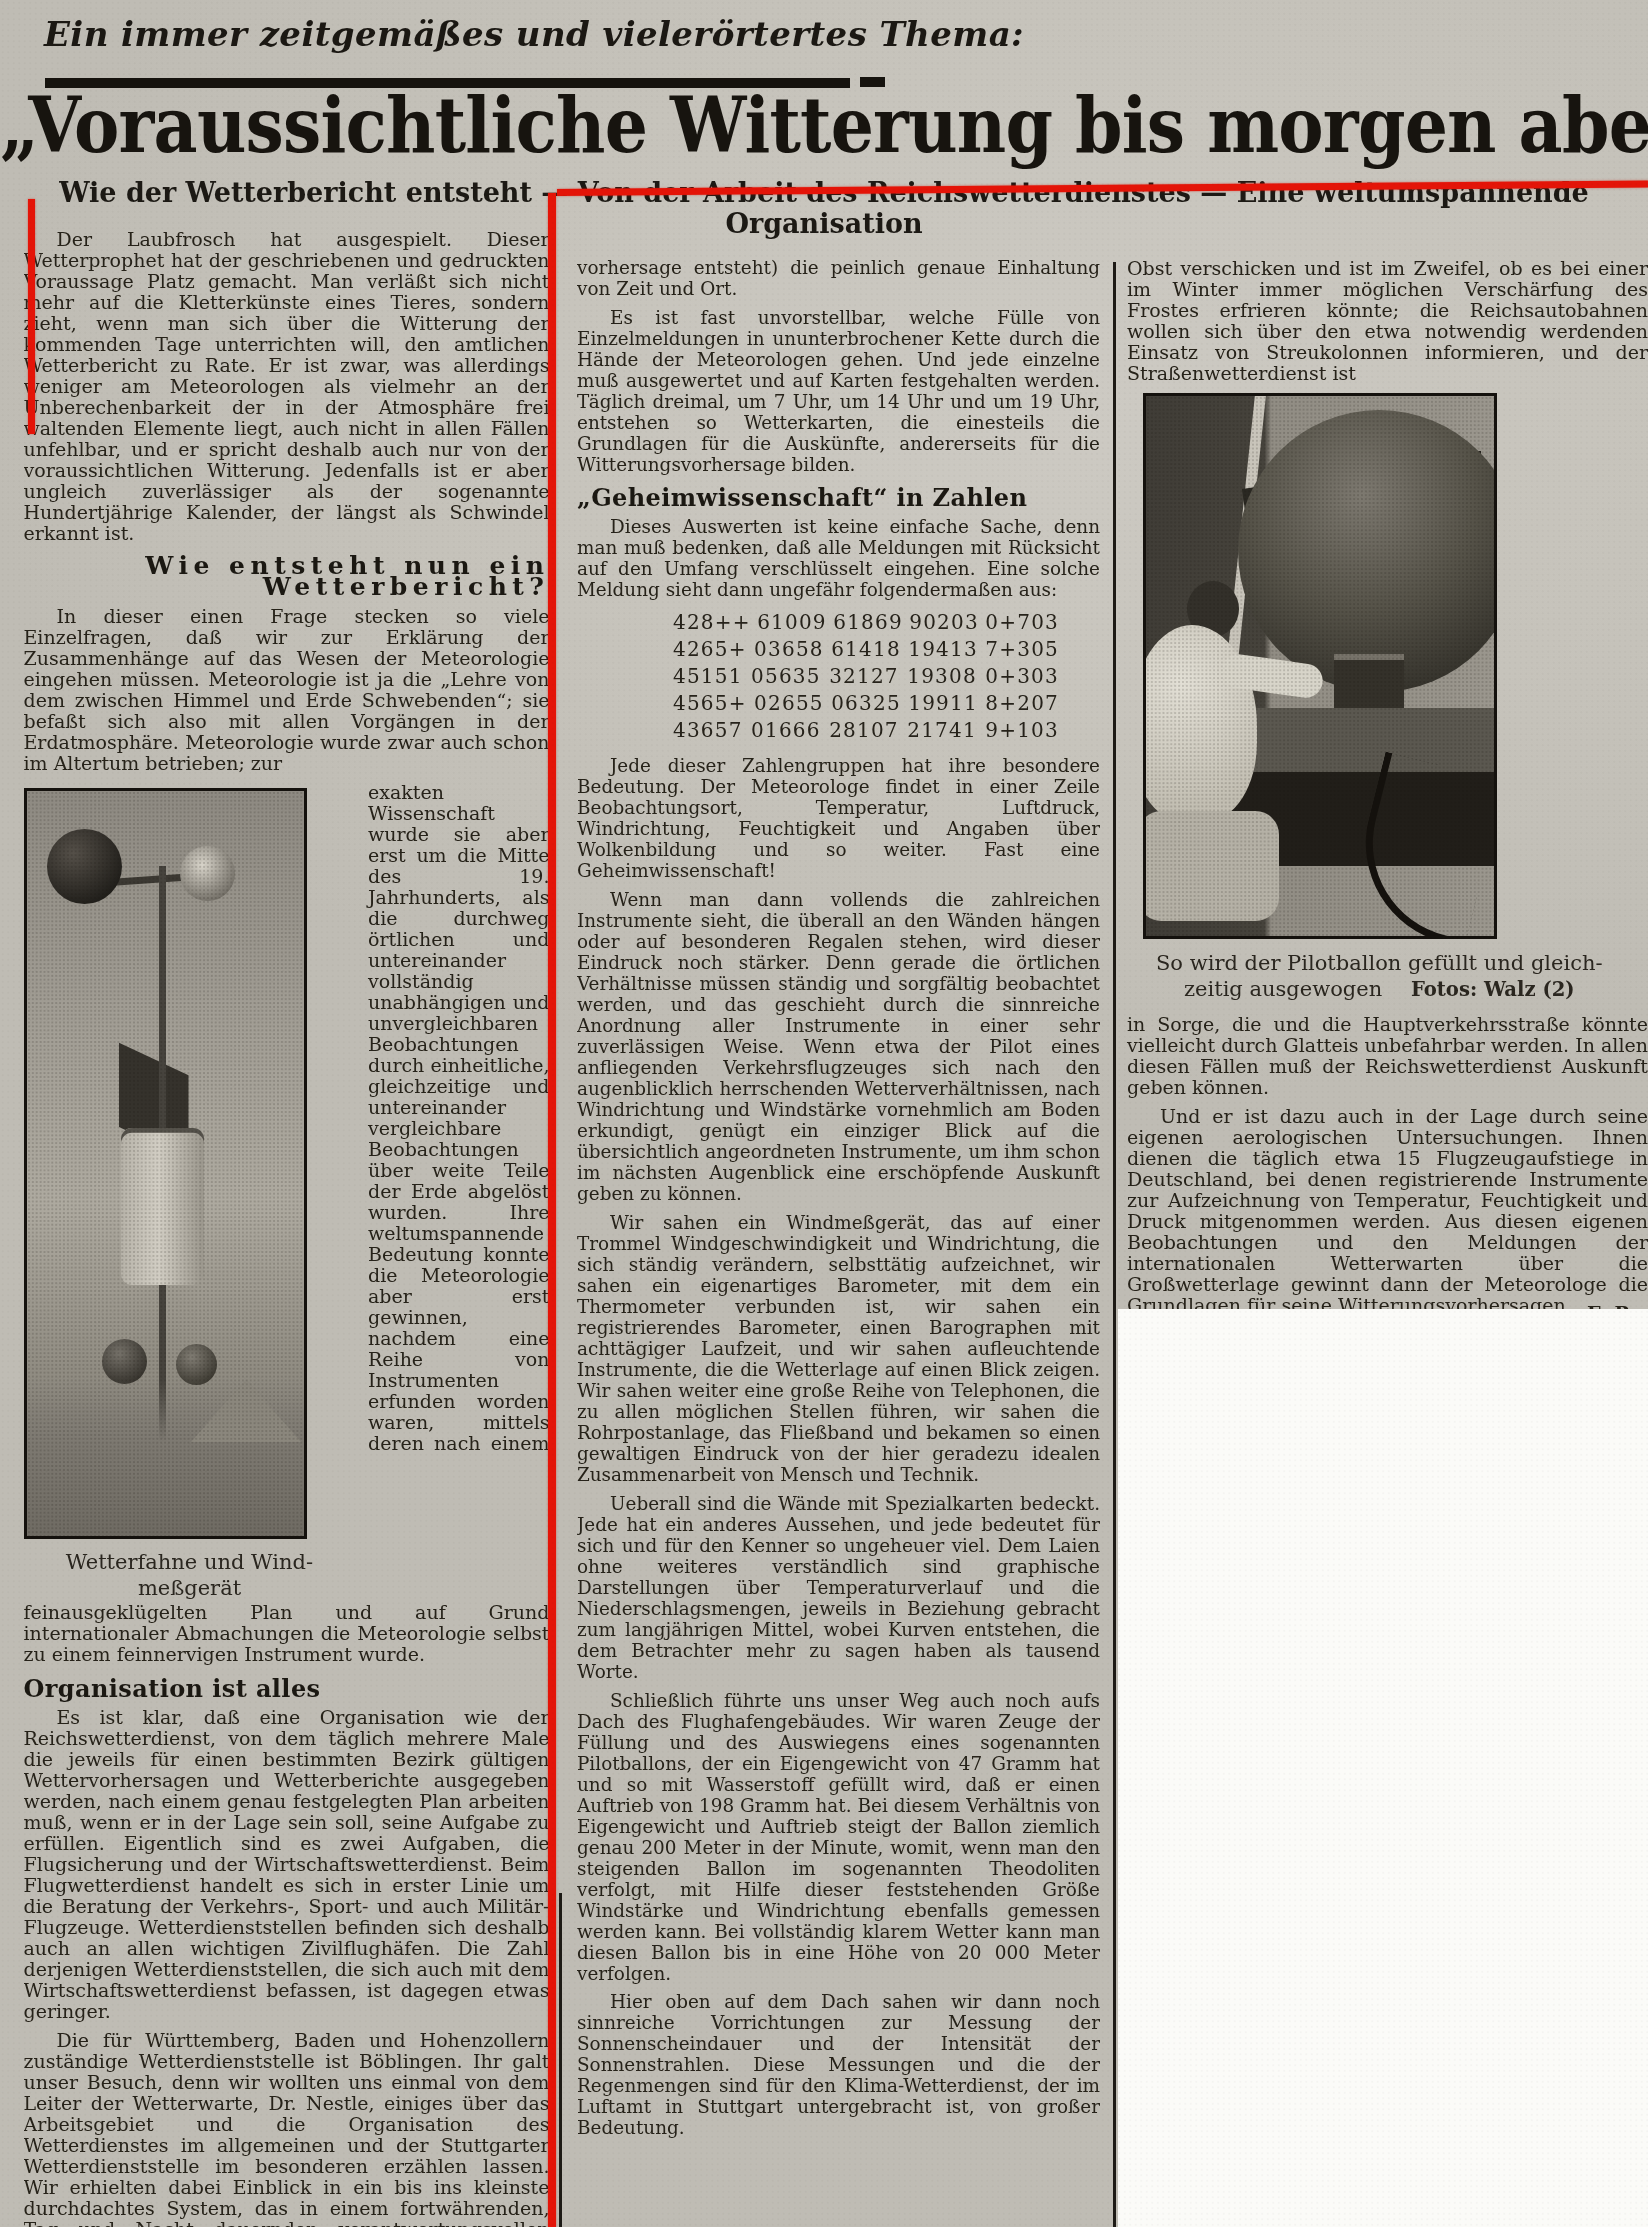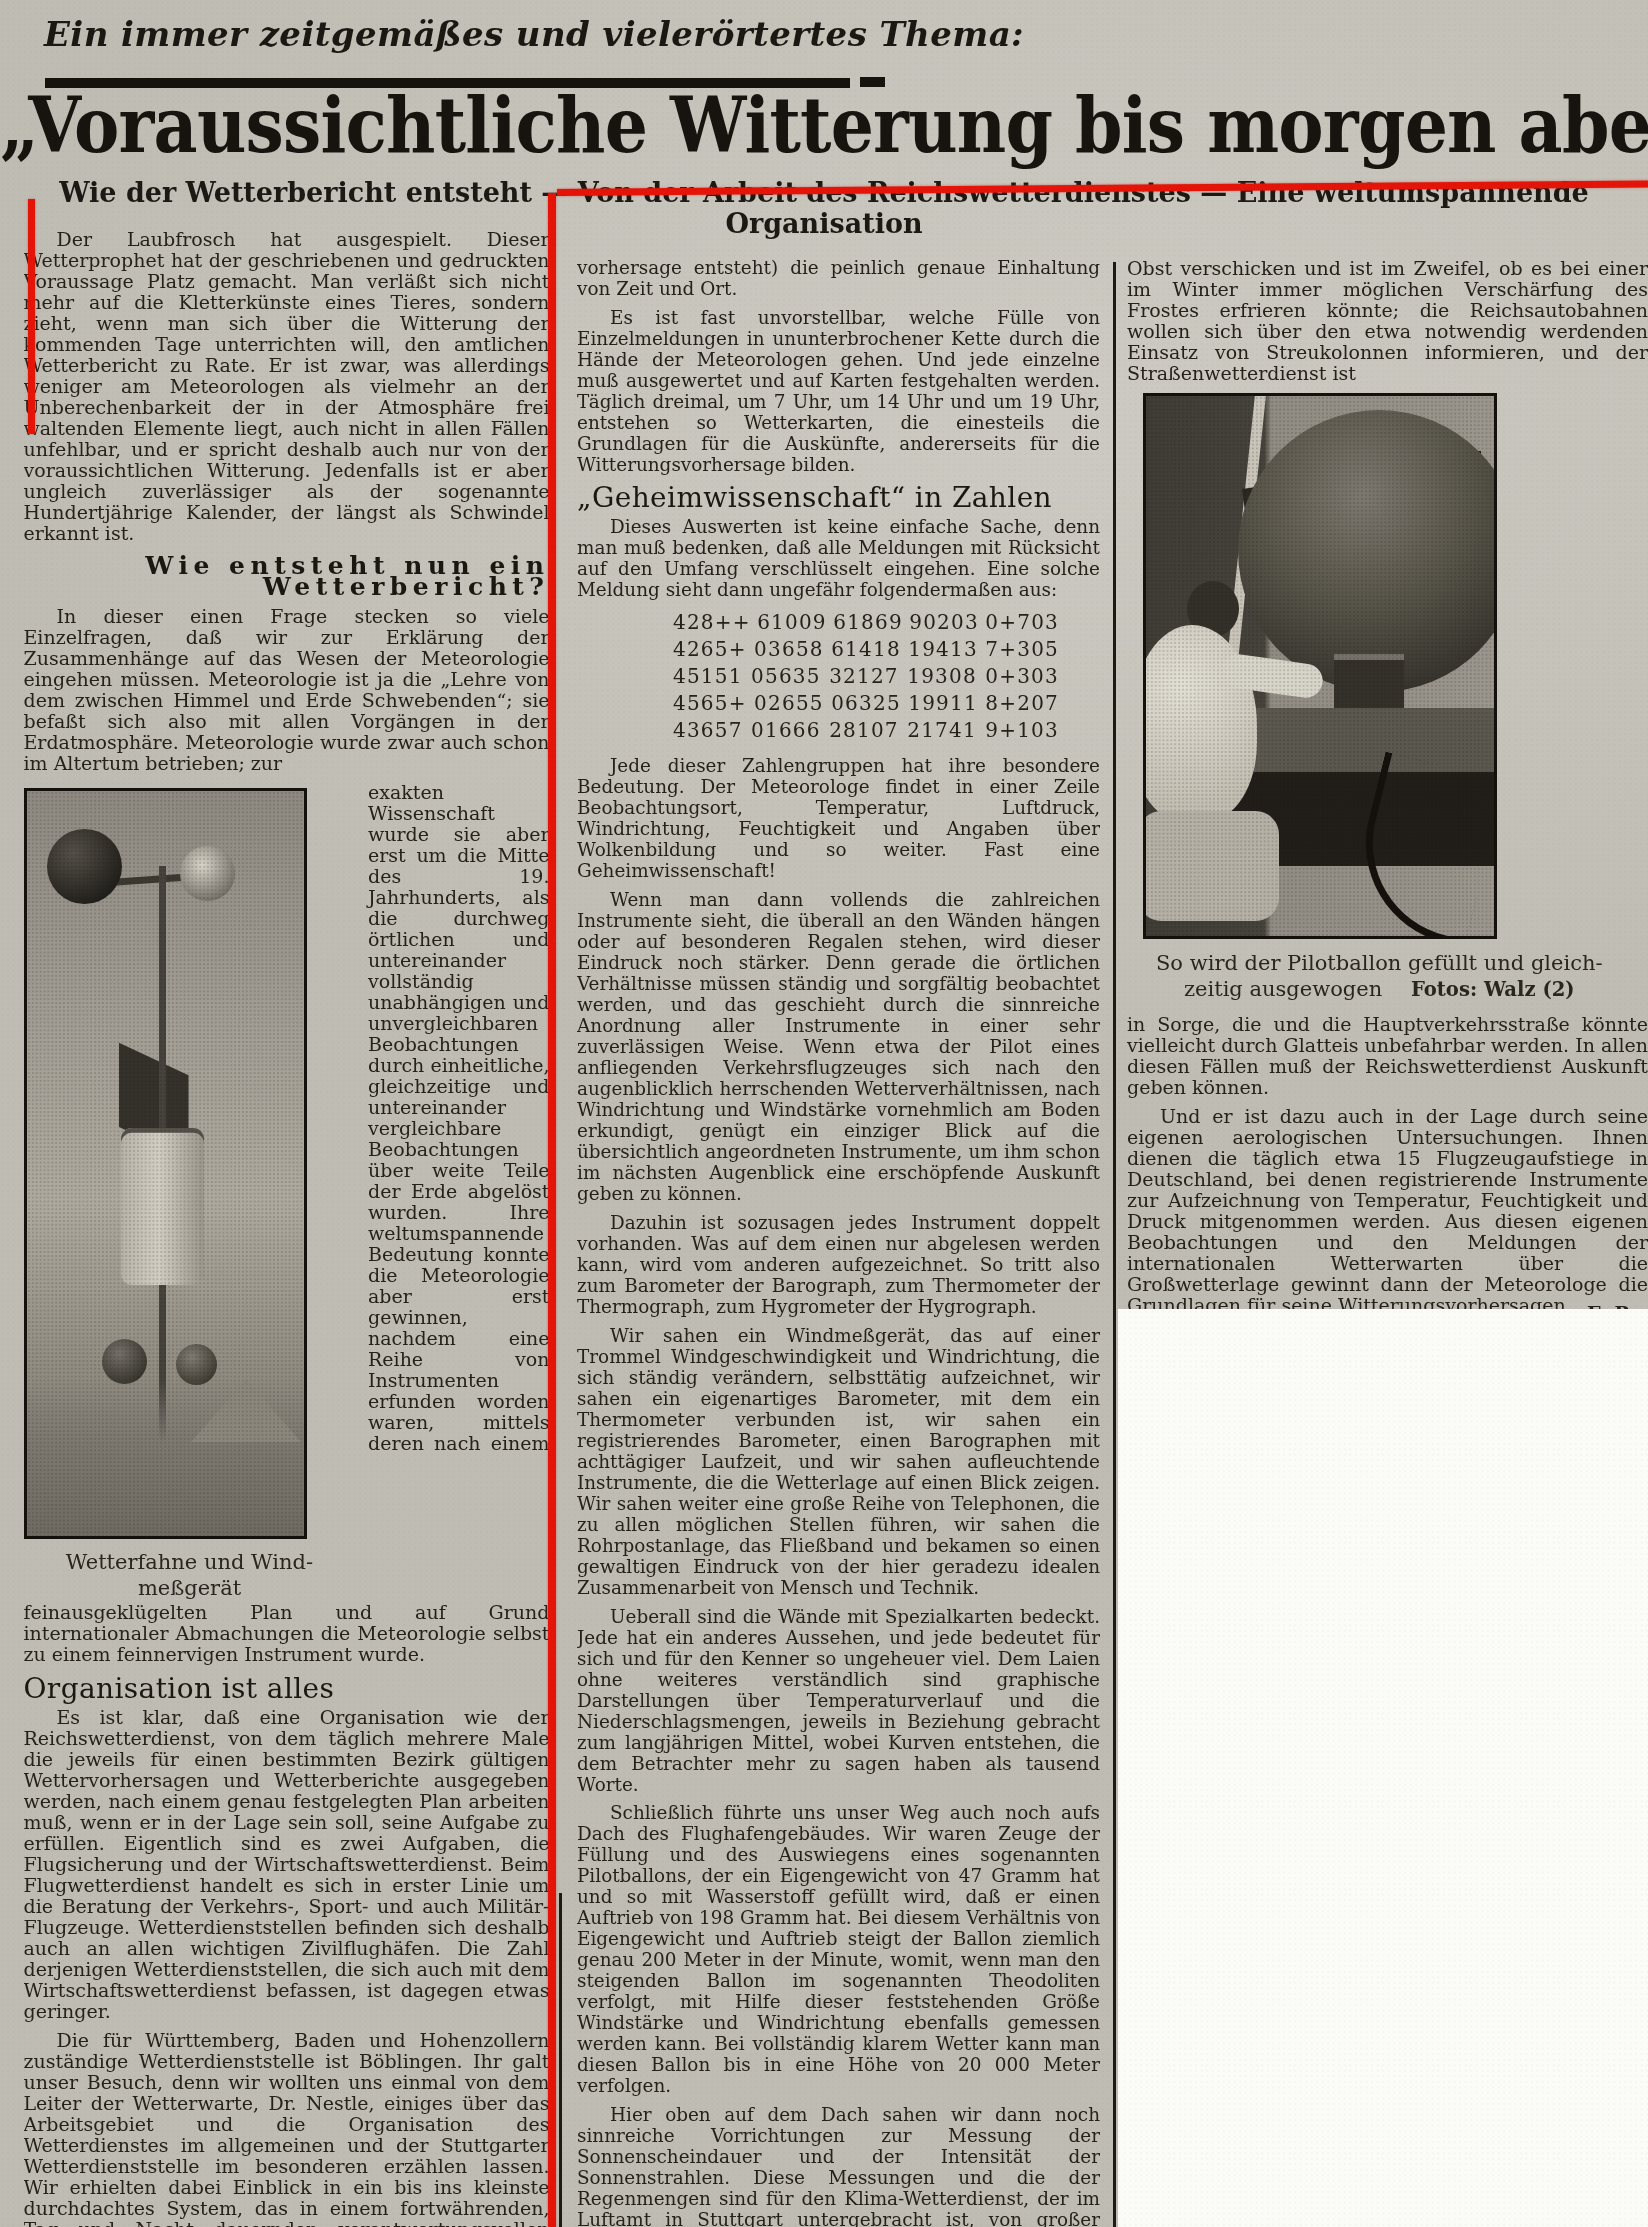--- a/index.html
+++ b/index.html
@@ -23,21 +23,21 @@
     font-weight:700;font-size:27px;color:#1c1914;}
   
   .col{position:absolute;text-align:justify;color:#262219;}
   .col1{left:23.5px;top:229px;width:526px;height:1999px;overflow:hidden;font-size:19px;line-height:21px;}
   .col2{left:577px;top:257px;width:523px;height:1971px;overflow:hidden;font-size:18.4px;line-height:21px;}
   .col3{left:1127px;top:258px;width:521px;font-size:19px;line-height:21px;}
   .col p{margin:0 0 7.8px;text-indent:33px;}
   .col p.noindent{text-indent:0;}
   .subhd-sperr{font-weight:700;font-size:25px;letter-spacing:5.5px;text-align:right;
     margin:11px 0 9.4px;text-indent:0;color:#1b1812;}
-  .subhd{font-weight:400;font-size:28px;margin:12.5px 0 7.8px;text-indent:0;color:#1b1812;
+  .subhd{font-weight:700;font-size:24px;margin:12.5px 0 7.8px;text-indent:0;color:#1b1812;
     letter-spacing:0.4px;}
   .sig-line{text-align:right;padding-right:11px;font-weight:700;margin-top:-21px;}
   
   .num-table{margin:9.4px 0 11px;padding:0 41px 0 96px;}
   .num-row{display:flex;justify-content:space-between;font-size:20px;line-height:27px;
     letter-spacing:1.2px;text-indent:0;color:#26221a;}
   
   figure{margin:0;}
   .vane-fig{float:left;width:332px;margin:6.3px 12.5px 1.6px 0;}
   .photo{position:relative;overflow:hidden;border:3.1px solid #14110d;}
@@ -183,21 +183,20 @@
       <div class="num-row">
         <span>43657</span>
           <span>01666</span>
           <span>28107</span>
           <span>21741</span>
           <span>9+103</span>
       </div>
     </div>
     <p>Jede dieser Zahlengruppen hat ihre besondere Bedeutung. Der Meteorologe findet in einer Zeile Beobachtungsort, Temperatur, Luftdruck, Windrichtung, Feuchtigkeit und Angaben über Wolkenbildung und so weiter. Fast eine Geheimwissenschaft!</p>
     <p>Wenn man dann vollends die zahlreichen Instrumente sieht, die überall an den Wänden hängen oder auf besonderen Regalen stehen, wird dieser Eindruck noch stärker. Denn gerade die örtlichen Verhältnisse müssen ständig und sorgfältig beobachtet werden, und das geschieht durch die sinnreiche Anordnung aller Instrumente in einer sehr zuverlässigen Weise. Wenn etwa der Pilot eines anfliegenden Verkehrsflugzeuges sich nach den augenblicklich herrschenden Wetterverhältnissen, nach Windrichtung und Windstärke vornehmlich am Boden erkundigt, genügt ein einziger Blick auf die übersichtlich angeordneten Instrumente, um ihm schon im nächsten Augenblick eine erschöpfende Auskunft geben zu können.</p>
-    <p>Dazuhin ist sozusagen jedes Instrument doppelt vorhanden. Was auf dem einen nur abgelesen werden kann, wird vom anderen aufgezeichnet. So tritt also zum Barometer der Barograph, zum Thermometer der Thermograph, zum Hygrometer der Hygrograph.</p>
     <p>Wir sahen ein Windmeßgerät, das auf einer Trommel Windgeschwindigkeit und Windrichtung, die sich ständig verändern, selbsttätig aufzeichnet, wir sahen ein eigenartiges Barometer, mit dem ein Thermometer verbunden ist, wir sahen ein registrierendes Barometer, einen Barographen mit achttägiger Laufzeit, und wir sahen aufleuchtende Instrumente, die die Wetterlage auf einen Blick zeigen. Wir sahen weiter eine große Reihe von Telephonen, die zu allen möglichen Stellen führen, wir sahen die Rohrpostanlage, das Fließband und bekamen so einen gewaltigen Eindruck von der hier geradezu idealen Zusammenarbeit von Mensch und Technik.</p>
     <p>Ueberall sind die Wände mit Spezialkarten bedeckt. Jede hat ein anderes Aussehen, und jede bedeutet für sich und für den Kenner so ungeheuer viel. Dem Laien ohne weiteres verständlich sind graphische Darstellungen über Temperaturverlauf und die Niederschlagsmengen, jeweils in Beziehung gebracht zum langjährigen Mittel, wobei Kurven entstehen, die dem Betrachter mehr zu sagen haben als tausend Worte.</p>
     <p>Schließlich führte uns unser Weg auch noch aufs Dach des Flughafengebäudes. Wir waren Zeuge der Füllung und des Auswiegens eines sogenannten Pilotballons, der ein Eigengewicht von 47 Gramm hat und so mit Wasserstoff gefüllt wird, daß er einen Auftrieb von 198 Gramm hat. Bei diesem Verhältnis von Eigengewicht und Auftrieb steigt der Ballon ziemlich genau 200 Meter in der Minute, womit, wenn man den steigenden Ballon im sogenannten Theodoliten verfolgt, mit Hilfe dieser feststehenden Größe Windstärke und Windrichtung ebenfalls gemessen werden kann. Bei vollständig klarem Wetter kann man diesen Ballon bis in eine Höhe von 20 000 Meter verfolgen.</p>
     <p>Hier oben auf dem Dach sahen wir dann noch sinnreiche Vorrichtungen zur Messung der Sonnenscheindauer und der Intensität der Sonnenstrahlen. Diese Messungen und die der Regenmengen sind für den Klima-Wetterdienst, der im Luftamt in Stuttgart untergebracht ist, von großer Bedeutung.</p>
 
   </div>
 
   <div class="col col3">
     <p class="noindent">Obst verschicken und ist im Zweifel, ob es bei einer im Winter immer möglichen Verschärfung des Frostes erfrieren könnte; die Reichsautobahnen wollen sich über den etwa notwendig werdenden Einsatz von Streukolonnen informieren, und der Straßenwetterdienst ist</p>
     <figure class="balloon-fig">

